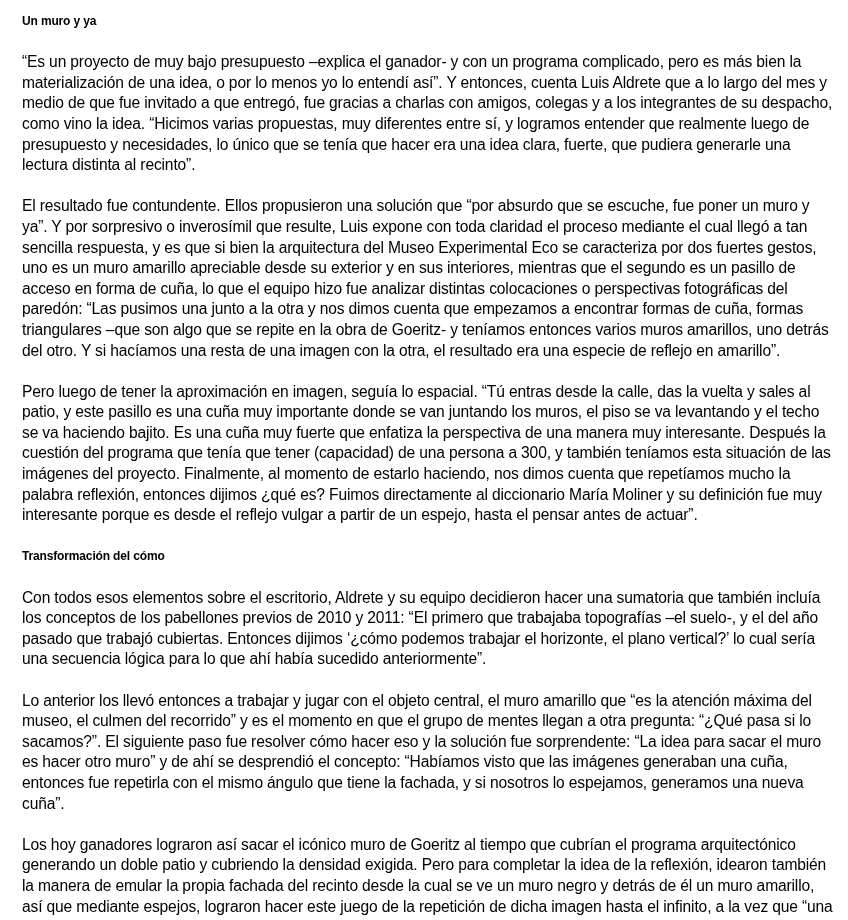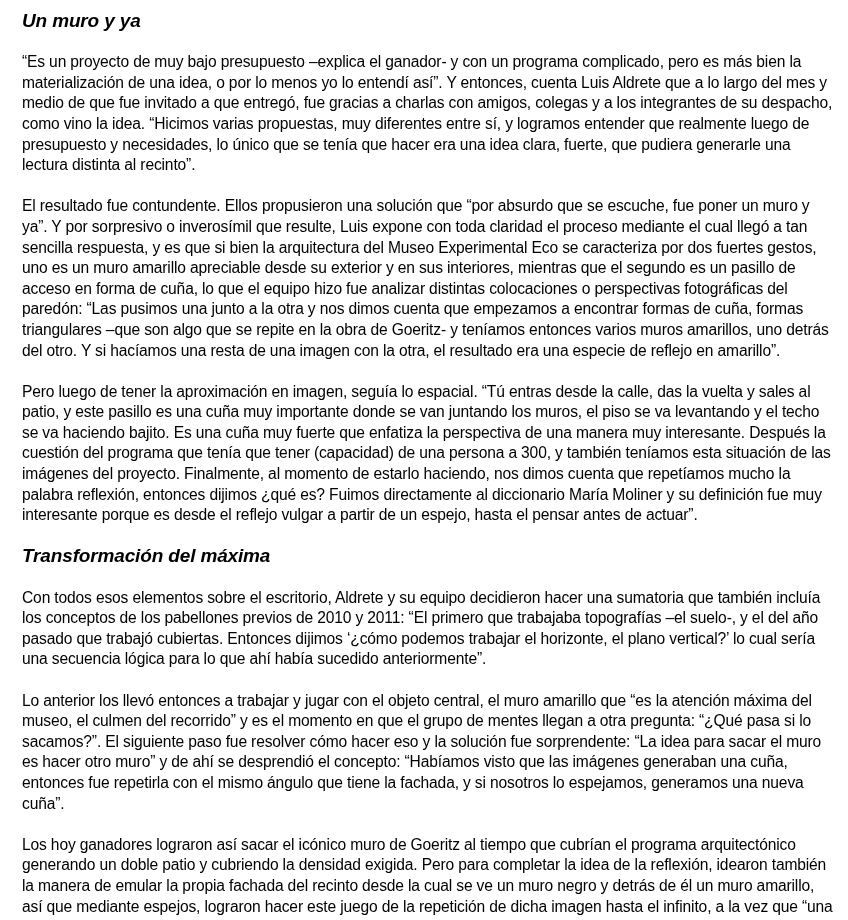--- a/index.html
+++ b/index.html
@@ -16,36 +16,35 @@
     }
     .article {
       padding: 11px 10px 0 22px;
       font-size: 15.6px;
       line-height: 20.6px;
       letter-spacing: -0.15px;
     }
     .heading {
       font-weight: bold;
       margin: 0 0 20.6px 0;
-      font-size: 19px;
-      font-style: italic;
+      font-size: 12px;
     }
     .para {
       margin: 0 0 20.6px 0;
     }
   </style>
 </head>
 <body>
 
 <div class="article">
   <section>
     <h2 class="heading">Un muro y ya</h2>
     <p class="para">“Es un proyecto de muy bajo presupuesto –explica el ganador- y con un programa complicado, pero es más bien la materialización de una idea, o por lo menos yo lo entendí así”. Y entonces, cuenta Luis Aldrete que a lo largo del mes y medio de que fue invitado a que entregó, fue gracias a charlas con amigos, colegas y a los integrantes de su despacho, como vino la idea. “Hicimos varias propuestas, muy diferentes entre sí, y logramos entender que realmente luego de presupuesto y necesidades, lo único que se tenía que hacer era una idea clara, fuerte, que pudiera generarle una lectura distinta al recinto”.</p>
     <p class="para">El resultado fue contundente. Ellos propusieron una solución que “por absurdo que se escuche, fue poner  un muro y ya”. Y por sorpresivo o inverosímil que resulte, Luis expone con toda claridad el proceso mediante el cual llegó a tan sencilla respuesta, y es que si bien la arquitectura del Museo Experimental Eco se caracteriza por dos fuertes gestos, uno es un muro amarillo apreciable desde su exterior y en sus interiores, mientras que el segundo es un pasillo de acceso en forma de cuña, lo que el equipo hizo fue analizar distintas colocaciones o perspectivas fotográficas del paredón: “Las pusimos una junto a la otra y nos dimos cuenta que empezamos a encontrar formas de cuña, formas triangulares –que son algo que se repite en la obra de Goeritz- y teníamos entonces varios muros amarillos, uno detrás del otro. Y si hacíamos una resta de una imagen con la otra, el resultado era una especie de reflejo en amarillo”.</p>
     <p class="para">Pero luego de tener la aproximación en imagen, seguía lo espacial. “Tú entras desde la calle, das la vuelta y sales al patio, y este pasillo es una cuña muy importante donde se van juntando los muros, el piso se va levantando y el techo se va haciendo bajito. Es una cuña muy fuerte que enfatiza la perspectiva de una manera muy interesante. Después la cuestión del programa que tenía que tener (capacidad) de una persona a 300, y también teníamos esta situación de las imágenes del proyecto. Finalmente, al momento de estarlo haciendo, nos dimos cuenta que repetíamos mucho la palabra reflexión, entonces dijimos ¿qué es? Fuimos directamente al diccionario María Moliner y su definición fue muy interesante porque es desde el reflejo vulgar a partir de un espejo, hasta el pensar antes de actuar”.</p>
   </section>
   <section>
-    <h2 class="heading">Transformación del máxima</h2>
+    <h2 class="heading">Transformación del cómo</h2>
     <p class="para">Con todos esos elementos sobre el escritorio, Aldrete y su equipo decidieron hacer una sumatoria que también incluía los conceptos de los pabellones previos de 2010 y 2011: “El primero que trabajaba topografías –el suelo-, y el del año pasado que trabajó cubiertas. Entonces dijimos ‘¿cómo podemos trabajar el horizonte, el plano vertical?’ lo cual sería una secuencia lógica para lo que ahí había sucedido anteriormente”.</p>
     <p class="para">Lo anterior los llevó entonces a trabajar y jugar con el objeto central, el muro amarillo que “es la atención máxima del museo, el culmen del recorrido” y es el momento en que el grupo de mentes llegan a otra pregunta: “¿Qué pasa si lo sacamos?”. El siguiente paso fue resolver cómo hacer eso y la solución fue sorprendente: “La idea para sacar el muro es hacer otro muro” y de ahí se desprendió el concepto: “Habíamos visto que las imágenes generaban una cuña, entonces fue repetirla con el mismo ángulo que tiene la fachada, y si nosotros lo espejamos, generamos una nueva cuña”.</p>
     <p class="para">Los hoy ganadores lograron así sacar el icónico muro de Goeritz al tiempo que cubrían el programa arquitectónico generando un doble patio y cubriendo la densidad exigida. Pero para completar la idea de la reflexión, idearon también la manera de emular la propia fachada del recinto desde la cual se ve un muro negro y detrás de él un muro amarillo, así que mediante espejos, lograron hacer este juego de la repetición de dicha imagen hasta el infinito, a la vez que “una alegoría al espacio escultórico de Goeritz en la UNAM”.</p>
   </section>
 </div>
 
 </body></html>

